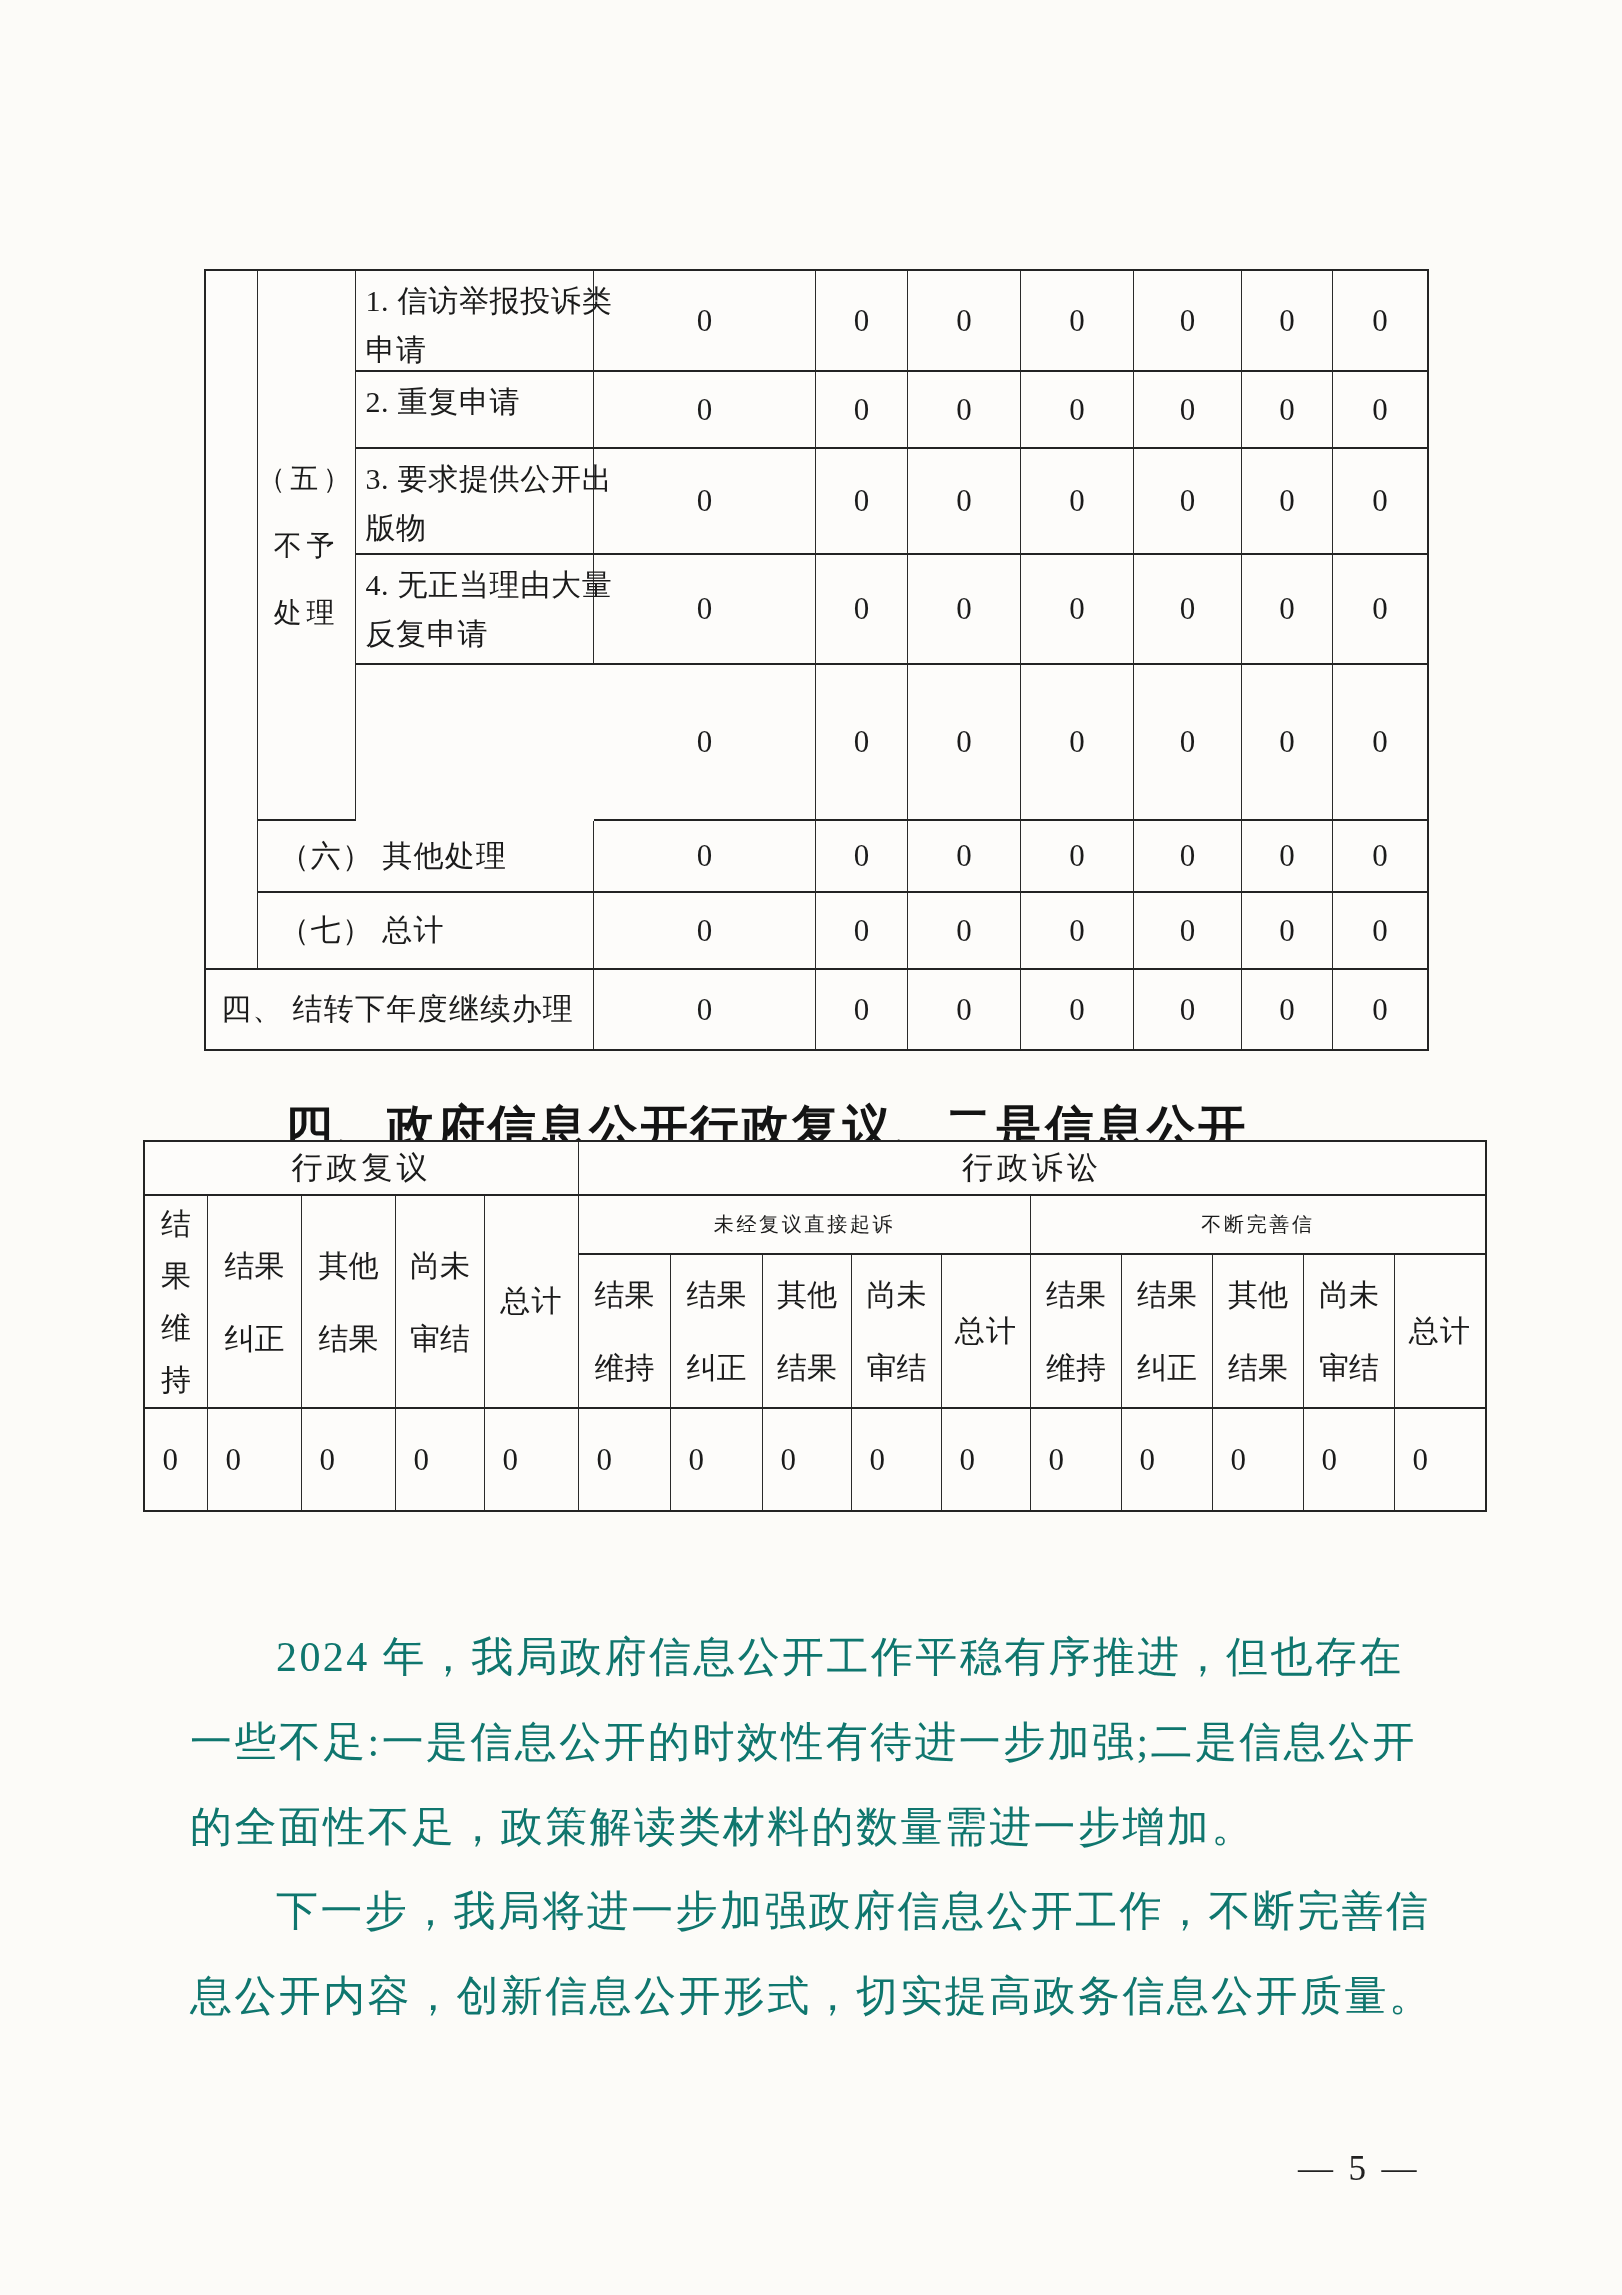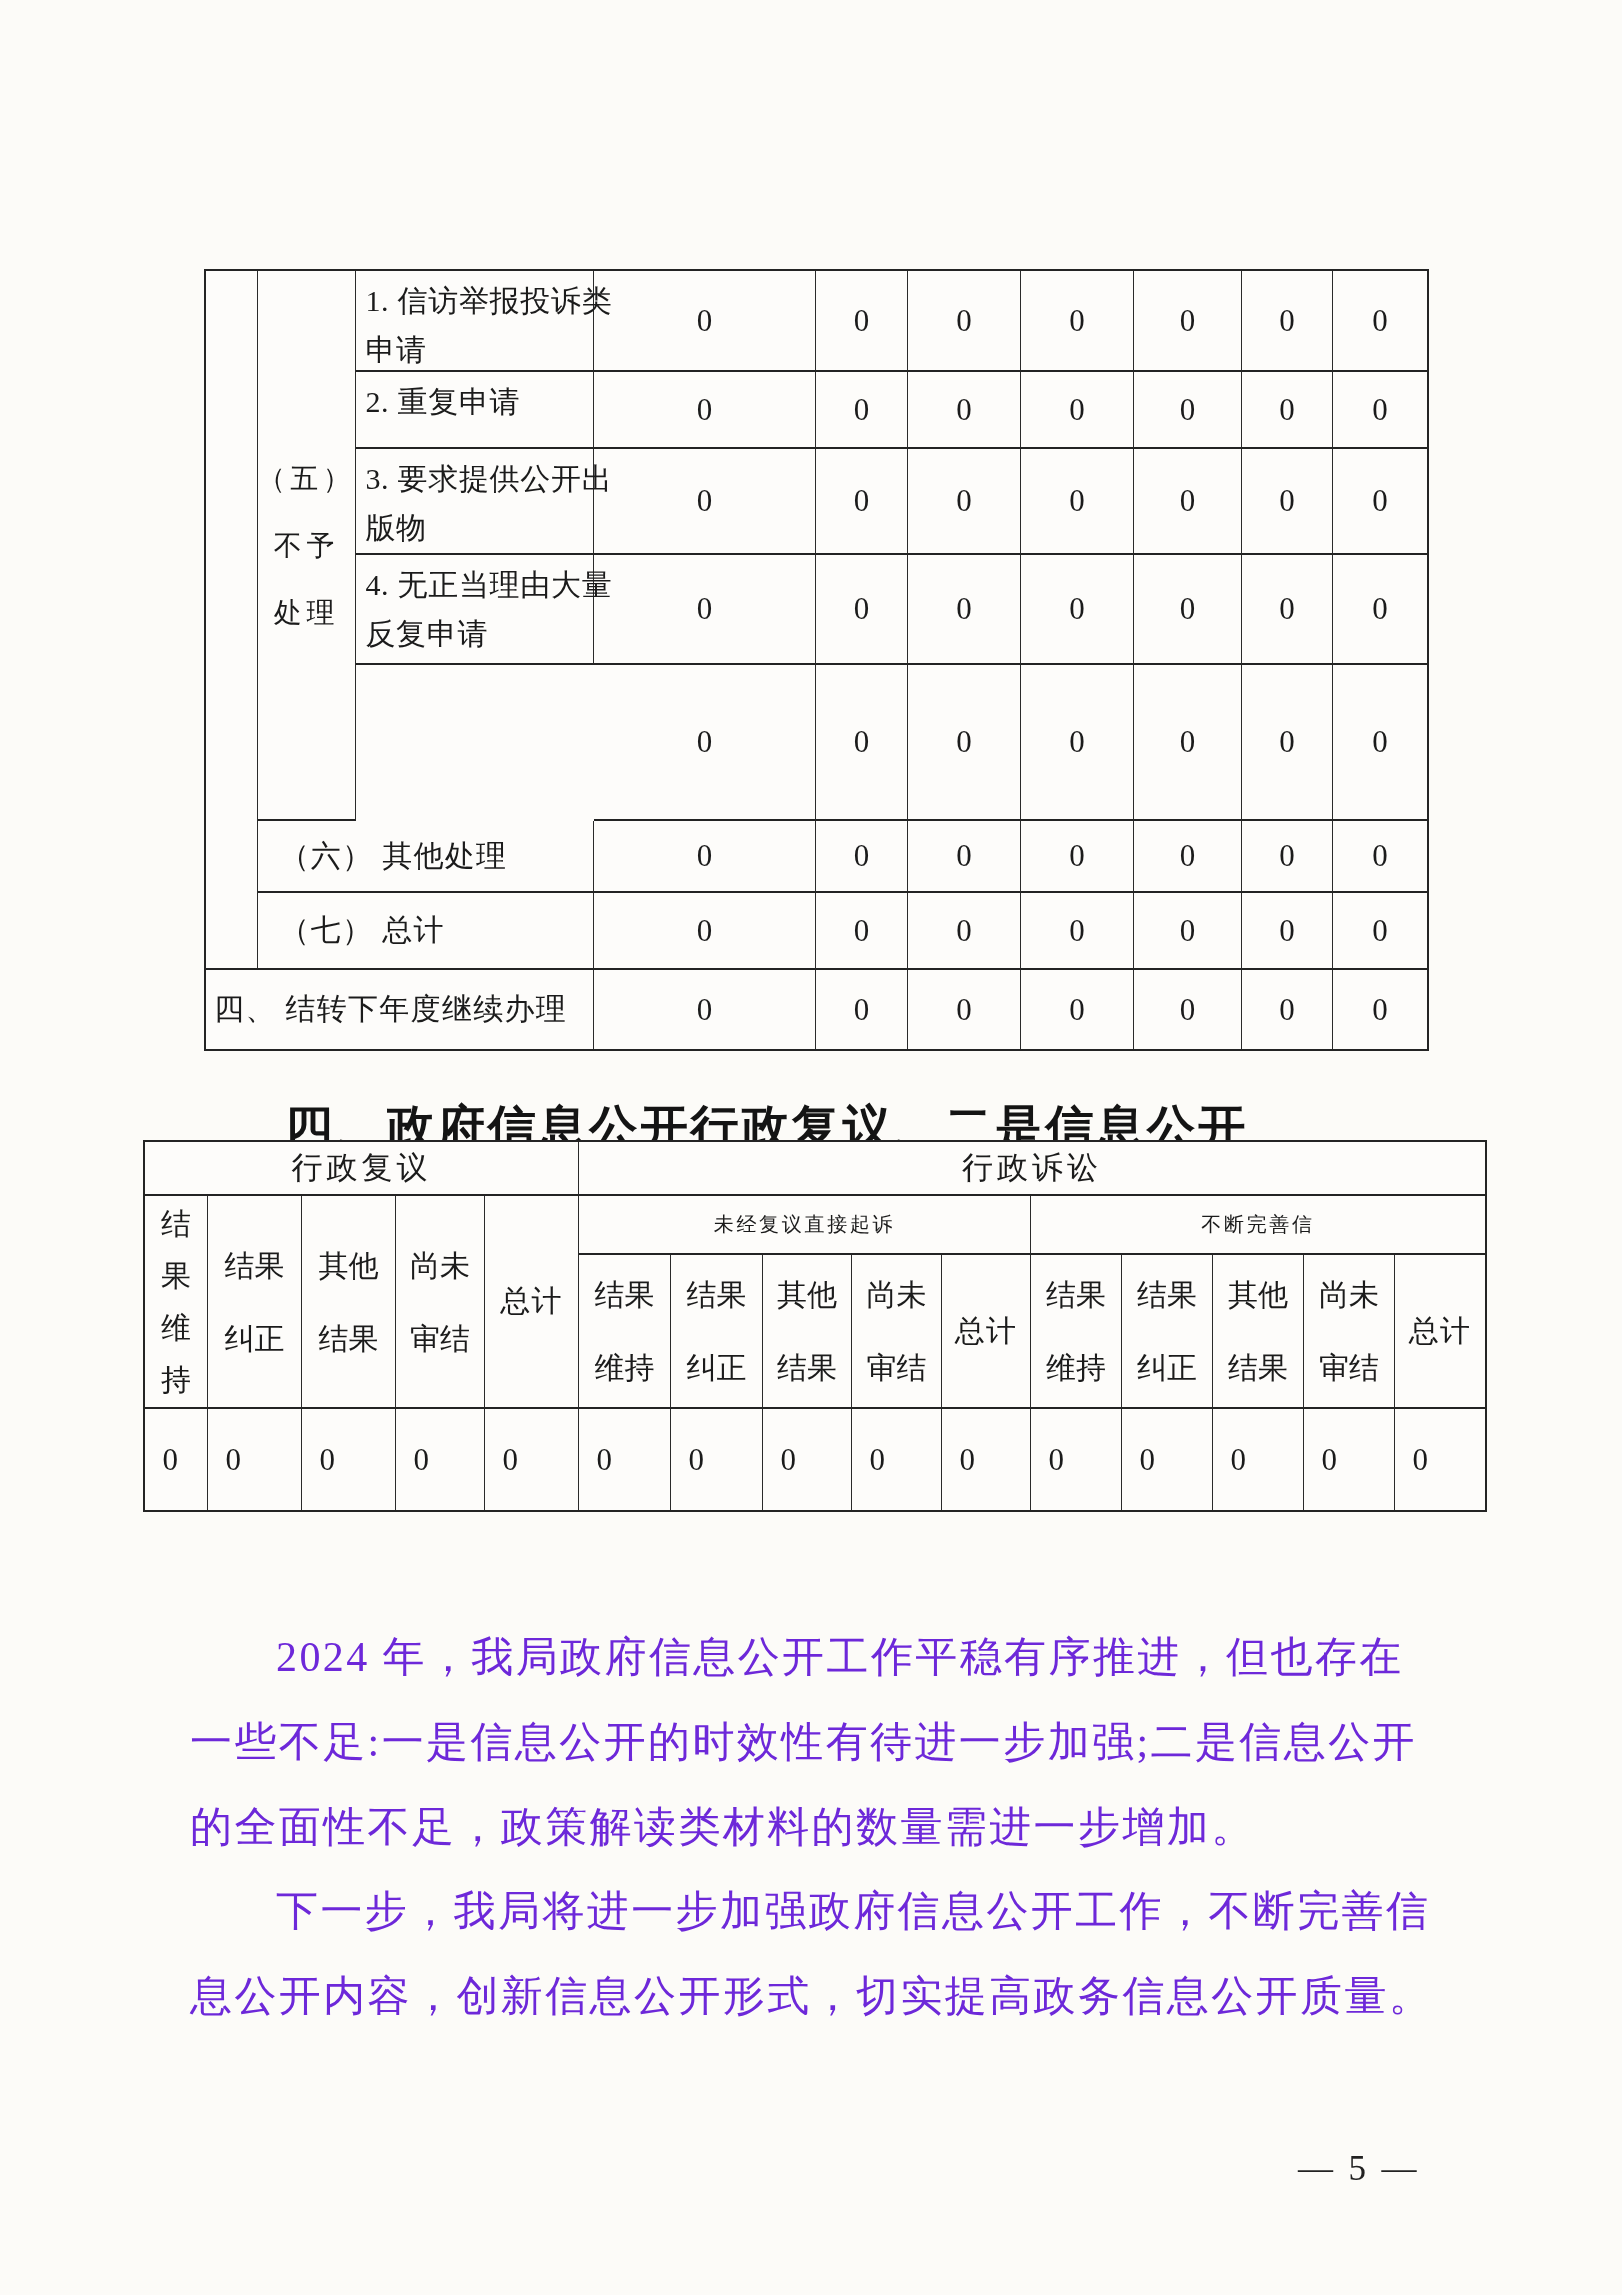--- a/index.html
+++ b/index.html
@@ -34,21 +34,21 @@
   .h4c{display:flex;align-items:center;justify-content:center;text-align:center;
        font-size:30px;line-height:52px;white-space:pre;}
   .h1c{display:flex;align-items:center;justify-content:center;font-size:30px;letter-spacing:1.3px;}
   .v2{display:flex;align-items:center;font-size:31px;padding-left:17.5px;}
 
   
   .hd{position:absolute;left:285px;font-family:"Liberation Sans",sans-serif;font-weight:700;
       font-size:48px;letter-spacing:2.7px;color:#141414;white-space:nowrap;}
   .hd4{top:1096px;}
   .hd5{top:1539px;}
-  .para{position:absolute;left:190px;width:1286px;font-size:42px;letter-spacing:2.4px;color:#6d28d9;}
+  .para{position:absolute;left:190px;width:1286px;font-size:42px;letter-spacing:2.4px;color:#0f766e;}
   .para .ln{line-height:85px;white-space:nowrap;}
   .indent{padding-left:86px;}
   .p1{top:1615px;}
   .p2{top:1869px;}
   .pageno{position:absolute;left:1298px;top:2149px;font-size:35px;letter-spacing:3.4px;color:#222;}
 </style>
 </head>
 <body>
 
 <div class="page">
@@ -61,21 +61,21 @@
 
     <div class="lbl" style="grid-area:1/3/2/4">1. 信访举报投诉类
 申请</div>
     <div class="lbl" style="grid-area:2/3/3/4">2. 重复申请</div>
     <div class="lbl" style="grid-area:3/3/4/4">3. 要求提供公开出
 版物</div>
     <div class="lbl" style="grid-area:4/3/5/4">4. 无正当理由大量
 反复申请</div>
     <div class="rowlbl" style="grid-area:7/2/8/4">（七） 总计</div>
     <div class="rowlbl" style="grid-area:6/2/7/4">（六） 其他处理</div>
-    <div class="rowlbl eb" style="grid-area:8/1/9/4;padding-left:8px">四、 结转下年度继续办理</div>
+    <div class="rowlbl eb" style="grid-area:8/1/9/4;padding-left:15px">四、 结转下年度继续办理</div>
 
     <div class="v" style="grid-area:1/4/2/5">0</div>
     <div class="v" style="grid-area:1/5/2/6">0</div>
     <div class="v" style="grid-area:1/6/2/7">0</div>
     <div class="v" style="grid-area:1/7/2/8">0</div>
     <div class="v" style="grid-area:1/8/2/9">0</div>
     <div class="v" style="grid-area:1/9/2/10">0</div>
     <div class="v er" style="grid-area:1/10/2/11">0</div>
 
     <div class="v" style="grid-area:2/4/3/5">0</div>

